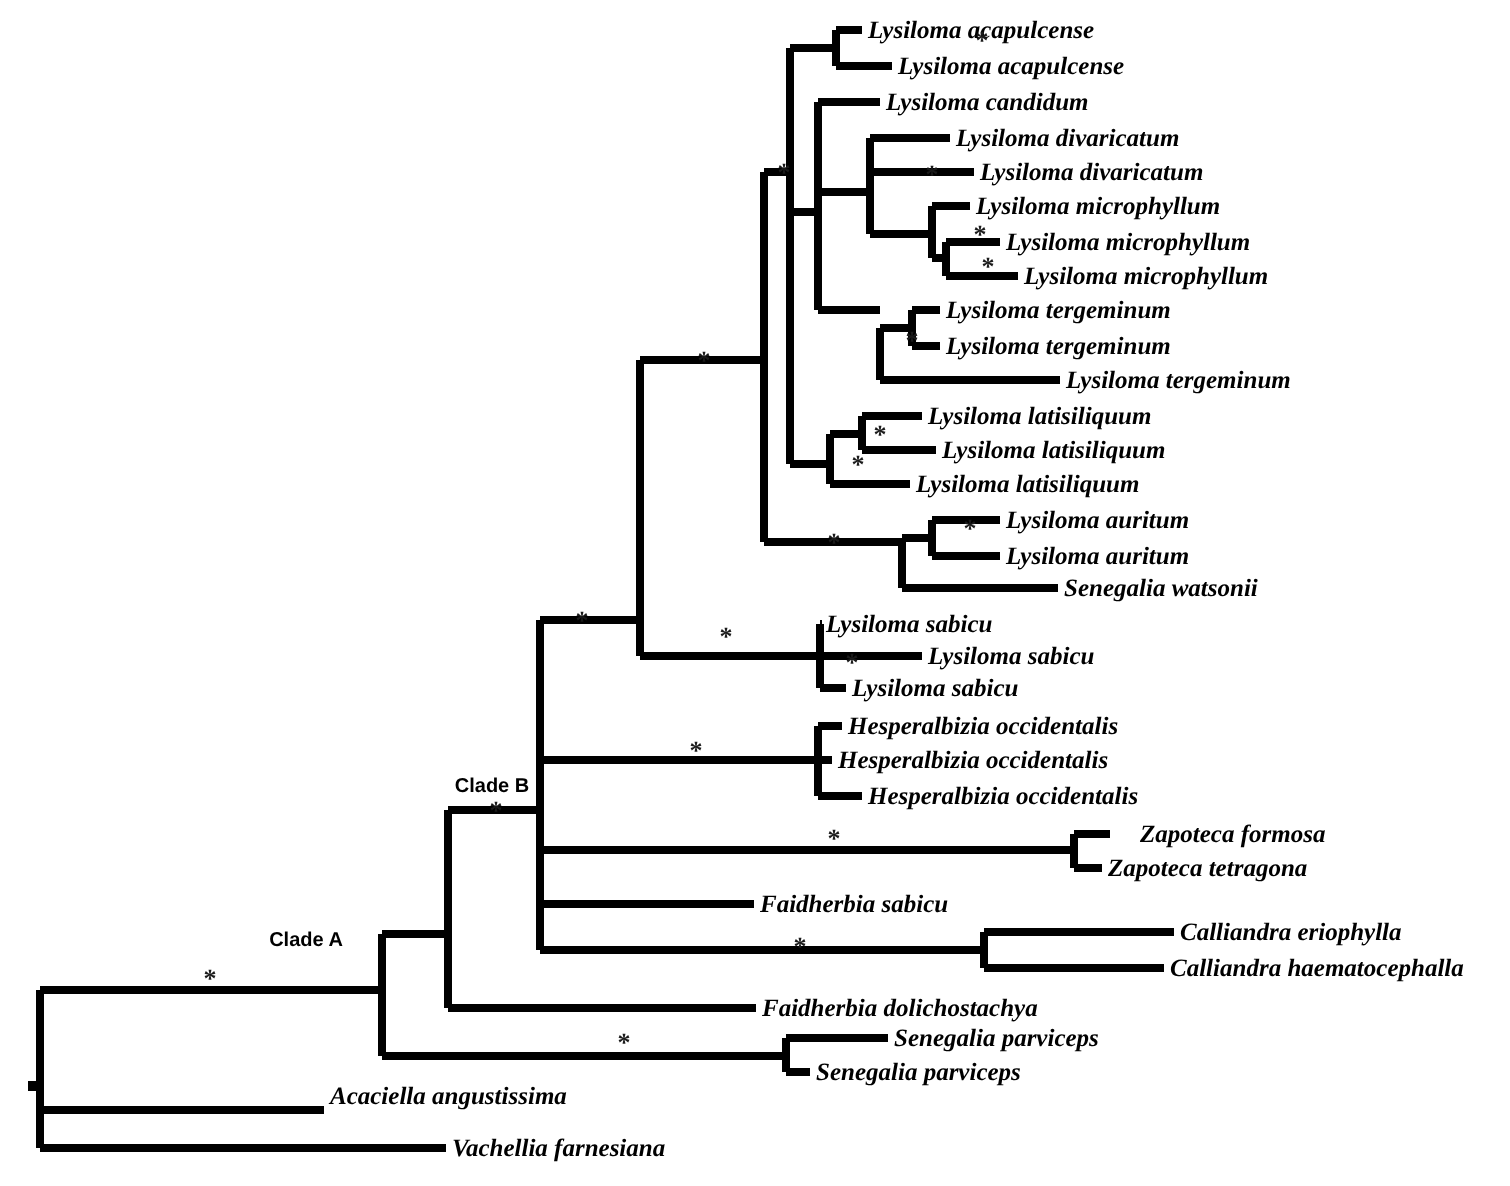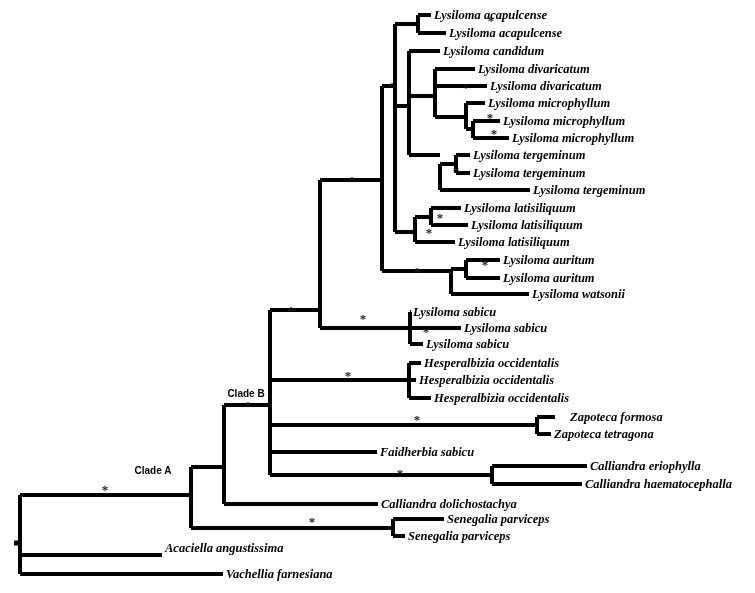--- a/index.html
+++ b/index.html
@@ -153,33 +153,33 @@
       <div class="taxon-label" style="left: 503px; top: 121px;">Lysiloma microphyllum</div>
       <div class="taxon-label" style="left: 512px; top: 138px;">Lysiloma microphyllum</div>
       <div class="taxon-label" style="left: 473px; top: 155px;">Lysiloma tergeminum</div>
       <div class="taxon-label" style="left: 473px; top: 173px;">Lysiloma tergeminum</div>
       <div class="taxon-label" style="left: 533px; top: 190px;">Lysiloma tergeminum</div>
       <div class="taxon-label" style="left: 464px; top: 208px;">Lysiloma latisiliquum</div>
       <div class="taxon-label" style="left: 471px; top: 225px;">Lysiloma latisiliquum</div>
       <div class="taxon-label" style="left: 458px; top: 242px;">Lysiloma latisiliquum</div>
       <div class="taxon-label" style="left: 503px; top: 260px;">Lysiloma auritum</div>
       <div class="taxon-label" style="left: 503px; top: 278px;">Lysiloma auritum</div>
-      <div class="taxon-label" style="left: 532px; top: 294px;">Lysiloma watsonii</div>
+      <div class="taxon-label" style="left: 532px; top: 294px;">Senegalia watsonii</div>
       <div class="taxon-label" style="left: 413px; top: 312px;">Lysiloma sabicu</div>
       <div class="taxon-label" style="left: 464px; top: 328px;">Lysiloma sabicu</div>
       <div class="taxon-label" style="left: 426px; top: 344px;">Lysiloma sabicu</div>
       <div class="taxon-label" style="left: 424px; top: 363px;">Hesperalbizia occidentalis</div>
       <div class="taxon-label" style="left: 419px; top: 380px;">Hesperalbizia occidentalis</div>
       <div class="taxon-label" style="left: 434px; top: 398px;">Hesperalbizia occidentalis</div>
       <div class="taxon-label" style="left: 558px; top: 417px; margin-left: 12px;">Zapoteca formosa</div>
       <div class="taxon-label" style="left: 554px; top: 434px;">Zapoteca tetragona</div>
       <div class="taxon-label" style="left: 380px; top: 452px;">Faidherbia sabicu</div>
       <div class="taxon-label" style="left: 590px; top: 466px;">Calliandra eriophylla</div>
       <div class="taxon-label" style="left: 585px; top: 484px;">Calliandra haematocephalla</div>
-      <div class="taxon-label" style="left: 381px; top: 504px;">Calliandra dolichostachya</div>
+      <div class="taxon-label" style="left: 381px; top: 504px;">Faidherbia dolichostachya</div>
       <div class="taxon-label" style="left: 447px; top: 519px;">Senegalia parviceps</div>
       <div class="taxon-label" style="left: 408px; top: 536px;">Senegalia parviceps</div>
       <div class="taxon-label" style="left: 165px; top: 548px;">Acaciella angustissima</div>
       <div class="taxon-label" style="left: 226px; top: 574px;">Vachellia farnesiana</div>
     </div>
   <div id="stars-layer">
       <div class="support-star" style="left: 491px; top: 20px;">*</div>
       <div class="support-star" style="left: 392px; top: 86px;">*</div>
       <div class="support-star" style="left: 466px; top: 87px;">*</div>
       <div class="support-star" style="left: 490px; top: 117px;">*</div>

